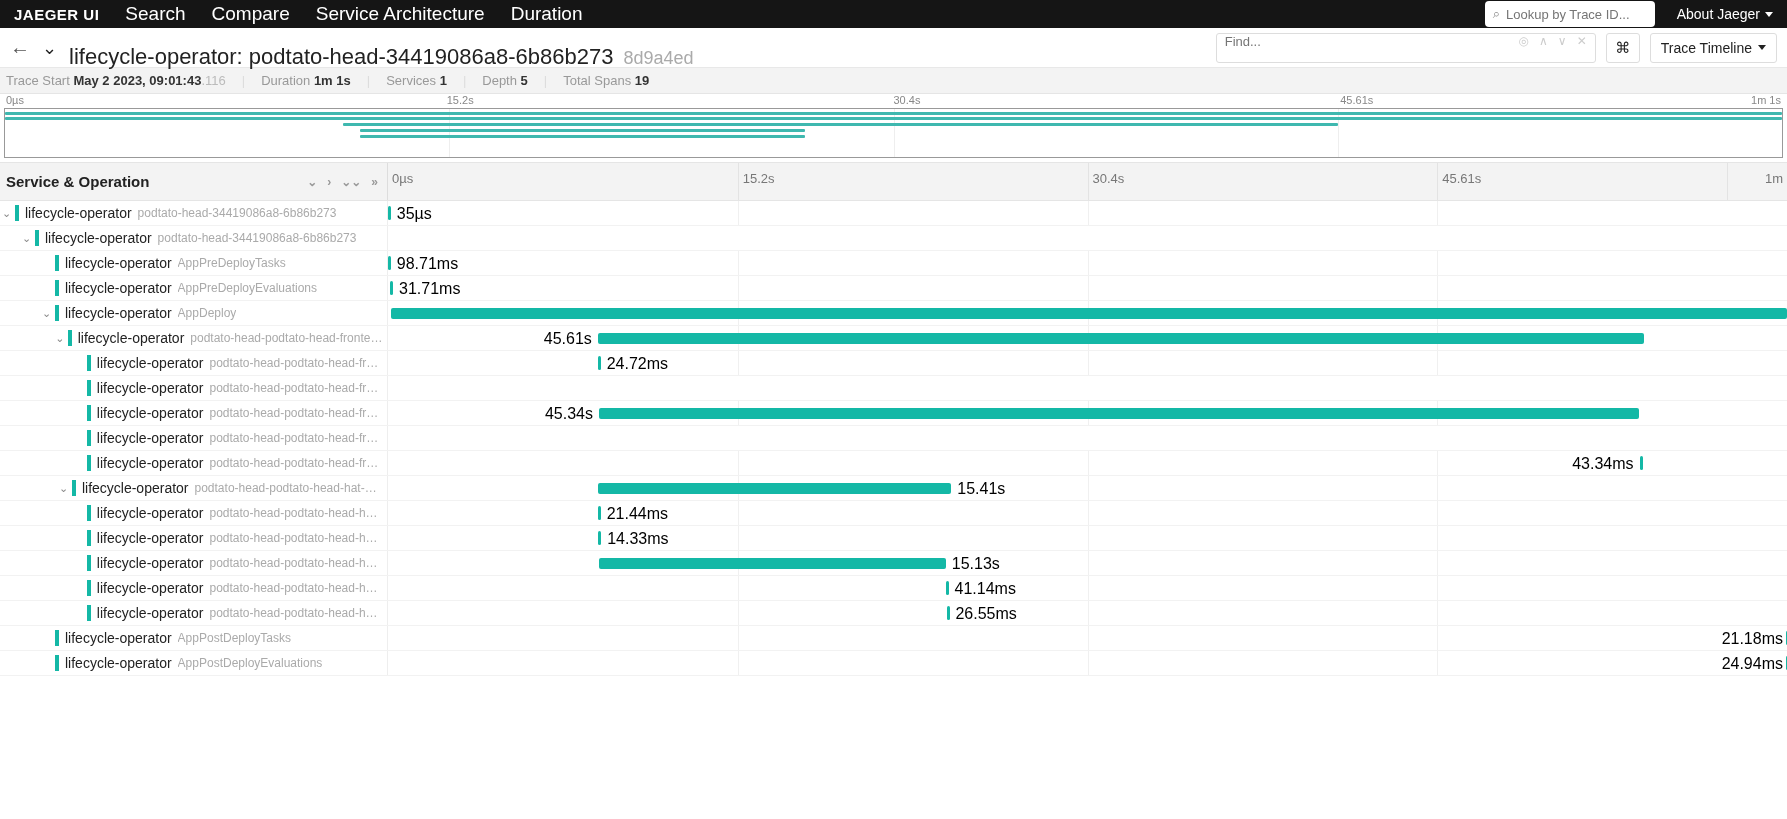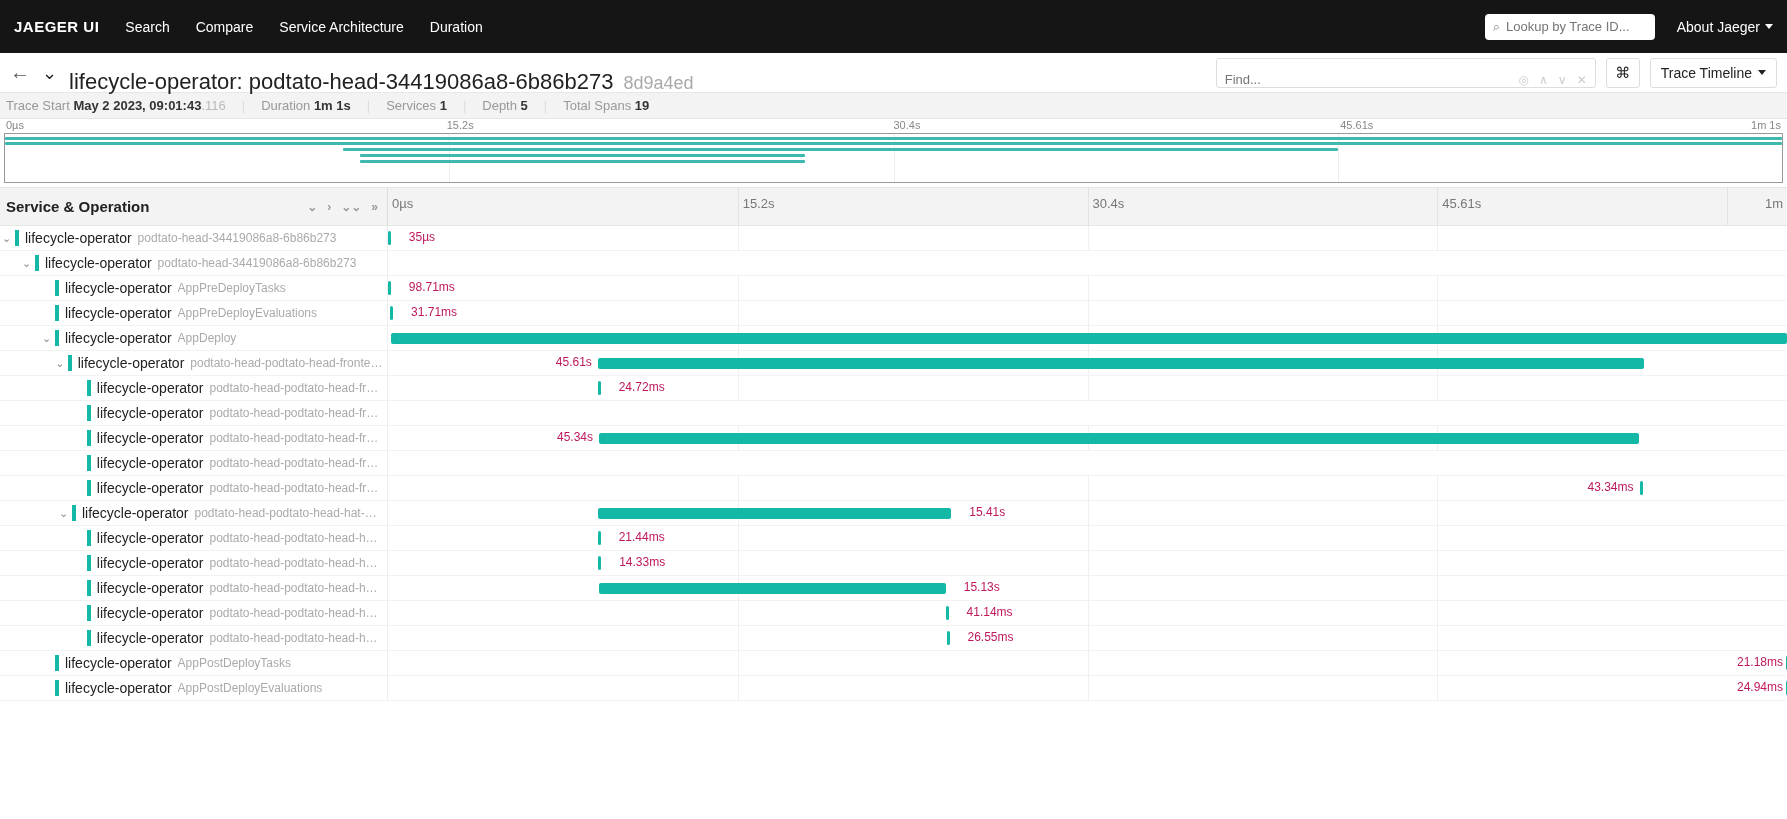--- a/index.html
+++ b/index.html
@@ -1,36 +1,36 @@
 <!DOCTYPE html>
 <html><head>
 <meta charset="utf-8">
 <style>
   * { box-sizing: border-box; margin: 0; padding: 0; }
   body { font-family: -apple-system, BlinkMacSystemFont, "Segoe UI", Helvetica, Arial, sans-serif; font-size: 14px; color: #222; background:#fff; width:1787px; }
   
-  .topnav { background:#151515; color:#fff; height:53px; display:flex; align-items:center; padding:0 14px; justify-content:space-between; }
+  .topnav { background:#151515; color:#fff; height:28px; display:flex; align-items:center; padding:0 14px; justify-content:space-between; }
   .topnav-left { display:flex; align-items:center; gap:26px; }
   .brand { font-weight:600; font-size:15px; letter-spacing:0.5px; }
-  .navlink { color:#fff; font-size:14px; cursor:pointer; }
+  .navlink { color:#fff; font-size:19px; cursor:pointer; }
   .topnav-right { display:flex; align-items:center; gap:22px; }
   .lookup { background:#fff; border-radius:4px; height:26px; width:170px; display:flex; align-items:center; padding:0 8px; gap:6px; }
   .lookup input { border:none; outline:none; font-size:13px; width:100%; color:#333; }
   .lookup .mag { color:#888; font-size:13px; }
   .about { color:#fff; font-size:14px; display:flex; align-items:center; gap:5px; cursor:pointer;}
   .chev-down { display:inline-block; width:0;height:0;border-left:4px solid transparent;border-right:4px solid transparent;border-top:5px solid currentColor;}
   
   .tracehead { height:40px; display:flex; align-items:center; padding:0 10px; border-bottom:1px solid #e8e8e8; justify-content:space-between;}
   .tracehead-left { display:flex; align-items:center; gap:12px;}
   .back-arrow { font-size:20px; color:#555; cursor:pointer; }
   .collapse-chev { font-size:18px; cursor:pointer;}
   .tracetitle { font-size:22px; font-weight:400;margin-top:18px; }
   .traceid { color:#aaa; font-size:18px; margin-left:4px;}
   .tracehead-right { display:flex; align-items:center; gap:10px;}
-  .findbox { border:1px solid #ddd; border-radius:3px; height:30px; width:380px; display:flex; align-items:flex-end; padding:0 8px; justify-content:space-between;}
+  .findbox { border:1px solid #ddd; border-radius:3px; height:30px; width:380px; display:flex; align-items:flex-start; padding:0 8px; justify-content:space-between;}
   .findbox input { border:none; outline:none; font-size:13px; flex:1; }
   .findicons { display:flex; gap:10px; color:#ccc; font-size:12px;}
   .kbdbtn { border:1px solid #ddd; border-radius:3px; height:30px; width:34px; display:flex; align-items:center; justify-content:center; font-size:15px; cursor:pointer;}
   .viewsel { border:1px solid #ddd; border-radius:3px; height:30px; padding:0 10px; display:flex; align-items:center; gap:6px; font-size:14px; cursor:pointer;}
   
   .summary { background:#f3f3f3; border-bottom:1px solid #e5e5e5; height:26px; display:flex; align-items:center; padding:0 6px; gap:16px; font-size:13px; color:#999;}
   .summary b { color:#333; font-weight:600;}
   .summary .ms { color:#bbb;}
   
   .minimap-wrap { border-bottom:1px solid #e5e5e5; }
@@ -54,21 +54,21 @@
   .row { display:flex; height:25px; border-bottom:1px solid #f2f2f2;}
   .row-left { width:388px; border-right:1px solid #eee; display:flex; align-items:center; overflow:hidden; white-space:nowrap; position:relative; padding-right:4px;}
   .indent { display:inline-block;}
   .carrot { width:13px; text-align:center; color:#888; font-size:11px; cursor:pointer;}
   .svc-bar { width:4px; height:16px; background:#14b8a6; margin:0 6px 0 2px; flex-shrink:0;}
   .svc { color:#222; font-size:14px; }
   .op { color:#aaa; font-size:12px; margin-left:6px; overflow:hidden; text-overflow:ellipsis;}
   .row-right { flex:1; position:relative;}
   .grid { position:absolute; top:0; bottom:0; width:1px; background:#f0f0f0;}
   .span-bar { position:absolute; top:7px; height:11px; background:#14b8a6; border-radius:2px; min-width:3px;}
-  .span-label { position:absolute; top:4px; font-size:12px; color:#be185d; white-space:nowrap;margin-left:12px;}
+  .span-label { position:absolute; top:4px; font-size:16px; color:#000000; white-space:nowrap;}
 </style>
 </head>
 <body>
 
 <div class="topnav">
   <div class="topnav-left">
     <div class="brand">JAEGER UI</div>
     <div class="navlink">Search</div>
     <div class="navlink">Compare</div>
     <div class="navlink">Service Architecture</div>

